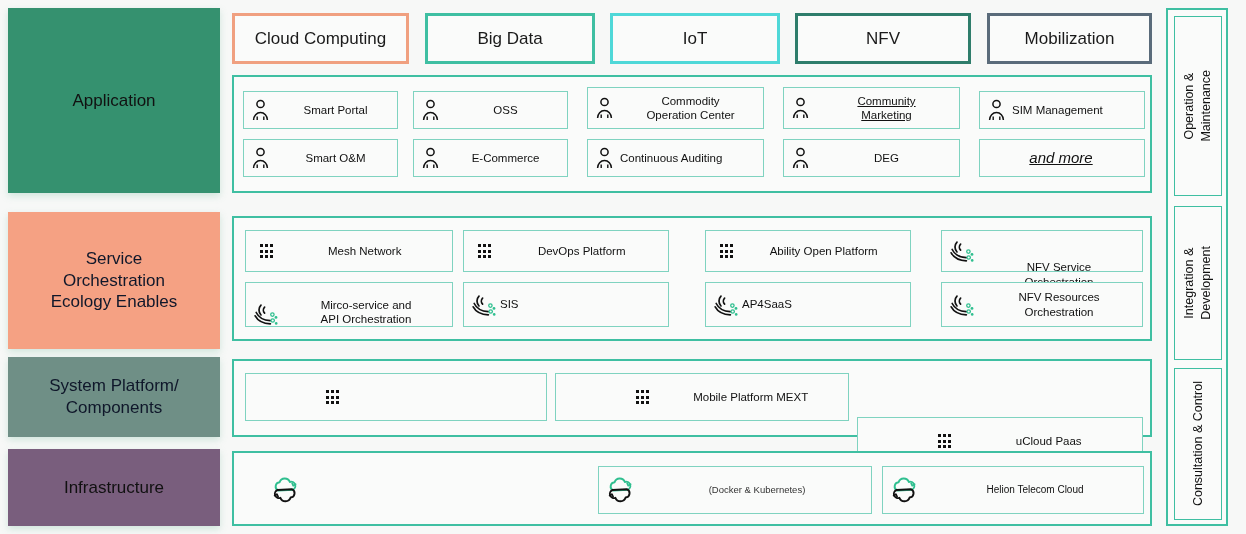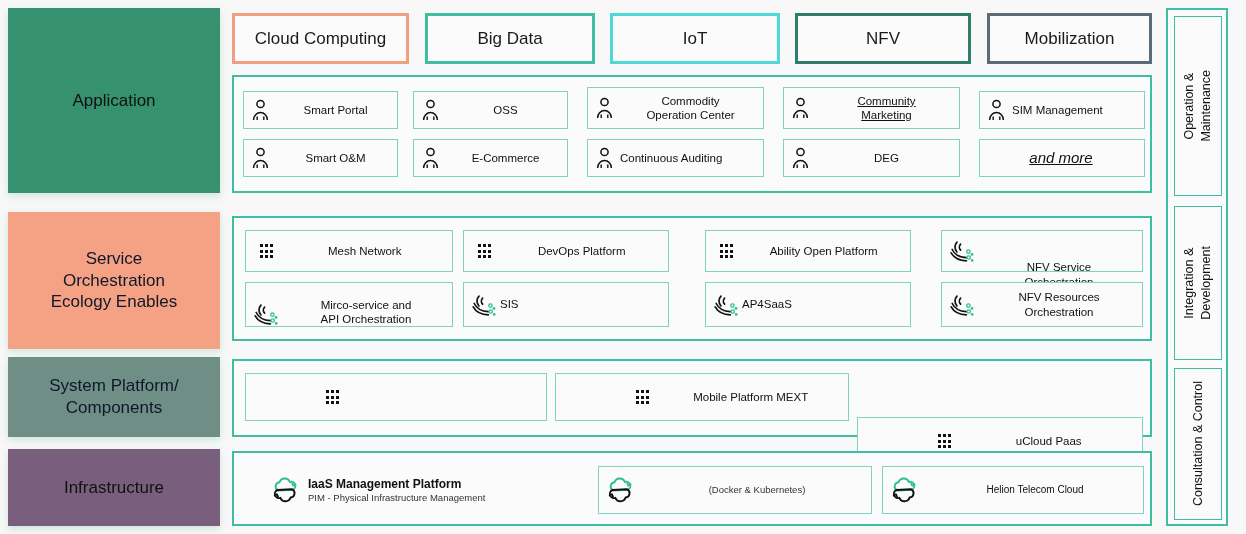--- a/index.html
+++ b/index.html
@@ -425,24 +425,20 @@
   <div class="panel tealbox" style="top:451px;width:920px;height:75px;">
     <div class="cell stackcell" style="left:30px;top:13px;width:340px;height:48px;border:none;background:transparent;">
       <span class="ic" style="padding: 0px 8px 0px 6px;">
           <svg width="30" height="26" viewBox="0 0 30 26">
             <path d="M8.4 13.6 A4.3 4.3 0 0 1 9.6 5.3 A5.4 5.4 0 0 1 19.8 5.0 A4.1 4.1 0 0 1 22.6 12.8 Z" fill="none" stroke="#2fbf8f" stroke-width="1.9" stroke-linejoin="round"></path>
             <path d="M22.1 6.2 L23.2 8.7 L25.6 7.2" fill="none" stroke="#2fbf8f" stroke-width="1.7" stroke-linecap="round" stroke-linejoin="round"></path>
             <path d="M21.8 12.2 A4.3 4.3 0 0 1 20.6 20.5 A5.4 5.4 0 0 1 10.4 20.8 A4.1 4.1 0 0 1 7.6 13.0 Z" fill="none" stroke="#111111" stroke-width="1.9" stroke-linejoin="round"></path>
             <path d="M8.1 19.6 L6.9 17.1 L4.6 18.6" fill="none" stroke="#111111" stroke-width="1.7" stroke-linecap="round" stroke-linejoin="round"></path>
           </svg>
         </span>
-      <span class="txtstack left">
-        <span class="strongline">IaaS Management Platform</span>
-        <span class="sub">PIM - Physical Infrastructure Management</span>
-      </span>
     </div>
     <div class="cell stackcell" style="left:364px;top:13px;width:274px;height:48px;">
       <span class="ic" style="padding: 0px 8px 0px 6px;">
           <svg width="30" height="26" viewBox="0 0 30 26">
             <path d="M8.4 13.6 A4.3 4.3 0 0 1 9.6 5.3 A5.4 5.4 0 0 1 19.8 5.0 A4.1 4.1 0 0 1 22.6 12.8 Z" fill="none" stroke="#2fbf8f" stroke-width="1.9" stroke-linejoin="round"></path>
             <path d="M22.1 6.2 L23.2 8.7 L25.6 7.2" fill="none" stroke="#2fbf8f" stroke-width="1.7" stroke-linecap="round" stroke-linejoin="round"></path>
             <path d="M21.8 12.2 A4.3 4.3 0 0 1 20.6 20.5 A5.4 5.4 0 0 1 10.4 20.8 A4.1 4.1 0 0 1 7.6 13.0 Z" fill="none" stroke="#111111" stroke-width="1.9" stroke-linejoin="round"></path>
             <path d="M8.1 19.6 L6.9 17.1 L4.6 18.6" fill="none" stroke="#111111" stroke-width="1.7" stroke-linecap="round" stroke-linejoin="round"></path>
           </svg>
         </span>

